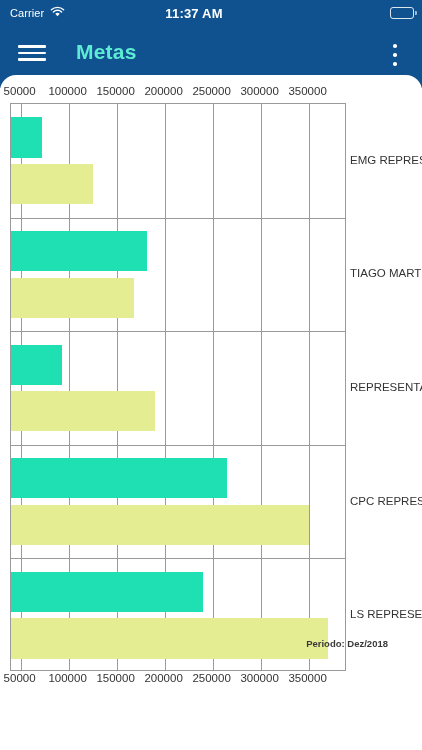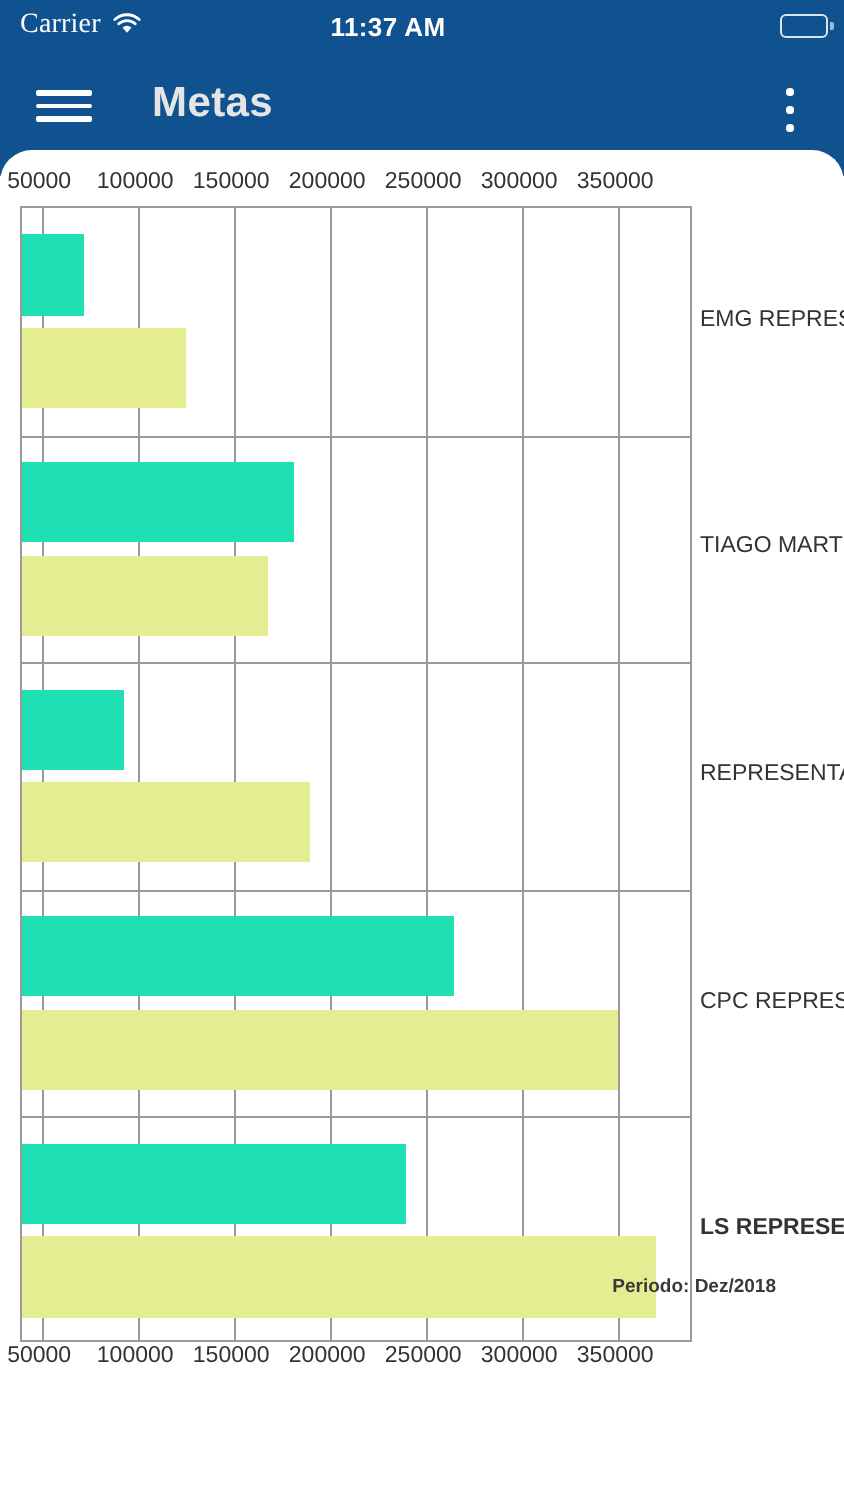--- a/index.html
+++ b/index.html
@@ -18,21 +18,21 @@
   
   .statusbar {
     position: absolute; top: 0; left: 0;
     width: 422px; height: 26px;
     background: #0F528F;
     color: #ffffff;
     display: flex; align-items: center;
     font-size: 12.5px;
   }
   .sb-left { position: absolute; left: 10px; display: flex; align-items: center; gap: 6px; }
-  .sb-carrier { font-size: 14px; letter-spacing: .1px; font-family: Liberation Serif, serif; }
+  .sb-carrier { font-size: 11px; letter-spacing: .1px; }
   .sb-center { position: absolute; left: 0; width: 388px; text-align: center;
                font-size: 13px; font-weight: bold; letter-spacing: .2px; }
   .sb-right { position: absolute; right: 8px; display: flex; align-items: center; }
   .battery {
     width: 24px; height: 12px;
     border: 1.4px solid rgba(255,255,255,.85);
     border-radius: 3px;
     position: relative;
     padding: 1.3px;
   }
@@ -52,21 +52,21 @@
   .hamburger {
     position: absolute; left: 18px; top: 16px;
     width: 28px; height: 22px;
     display: flex; flex-direction: column; justify-content: space-between;
     padding: 3px 0;
     cursor: pointer;
   }
   .hamburger span { display: block; height: 2.6px; background: #ffffff; border-radius: 1px; }
   .appbar-title {
     position: absolute; left: 76px; top: 14px;
-    color: #e5e5e5; font-size: 21px; font-weight: bold; letter-spacing: .2px;
+    color: #5eead4; font-size: 21px; font-weight: bold; letter-spacing: .2px;
   }
   .kebab {
     position: absolute; right: 16px; top: 17px;
     width: 22px; height: 24px;
     display: flex; flex-direction: column; align-items: center;
     justify-content: space-between; padding: 1px 0;
     cursor: pointer;
   }
   .kebab i { display: block; width: 3.6px; height: 3.6px; background: #ffffff; border-radius: 50%; }
 
@@ -224,18 +224,18 @@
           <div class="bar meta" title="Meta: 350000" style="top: 400.724px; height: 40.328px; width: 297.6px;"></div>
           <div class="bar realizado" title="Realizado: 240000" style="top: 467.748px; height: 40.328px; width: 192px;"></div>
           <div class="bar meta" title="Meta: 370000" style="top: 514.324px; height: 40.328px; width: 316.8px;"></div>
         </div>
 
       <div class="period">Periodo: Dez/2018</div>
     <div class="cat-label" style="top: 84.8px;">EMG REPRES</div>
         <div class="cat-label" style="top: 198.4px;">TIAGO MART</div>
         <div class="cat-label" style="top: 312px;">REPRESENTA</div>
         <div class="cat-label" style="top: 425.6px;">CPC REPRES</div>
-        <div class="cat-label" style="top: 539.2px; font-weight: bold;">LS REPRESE</div>
+        <div class="cat-label" style="top: 539.2px;">LS REPRESE</div>
       </div>
 
   </div>
 
 </div>
 
 </body></html>

